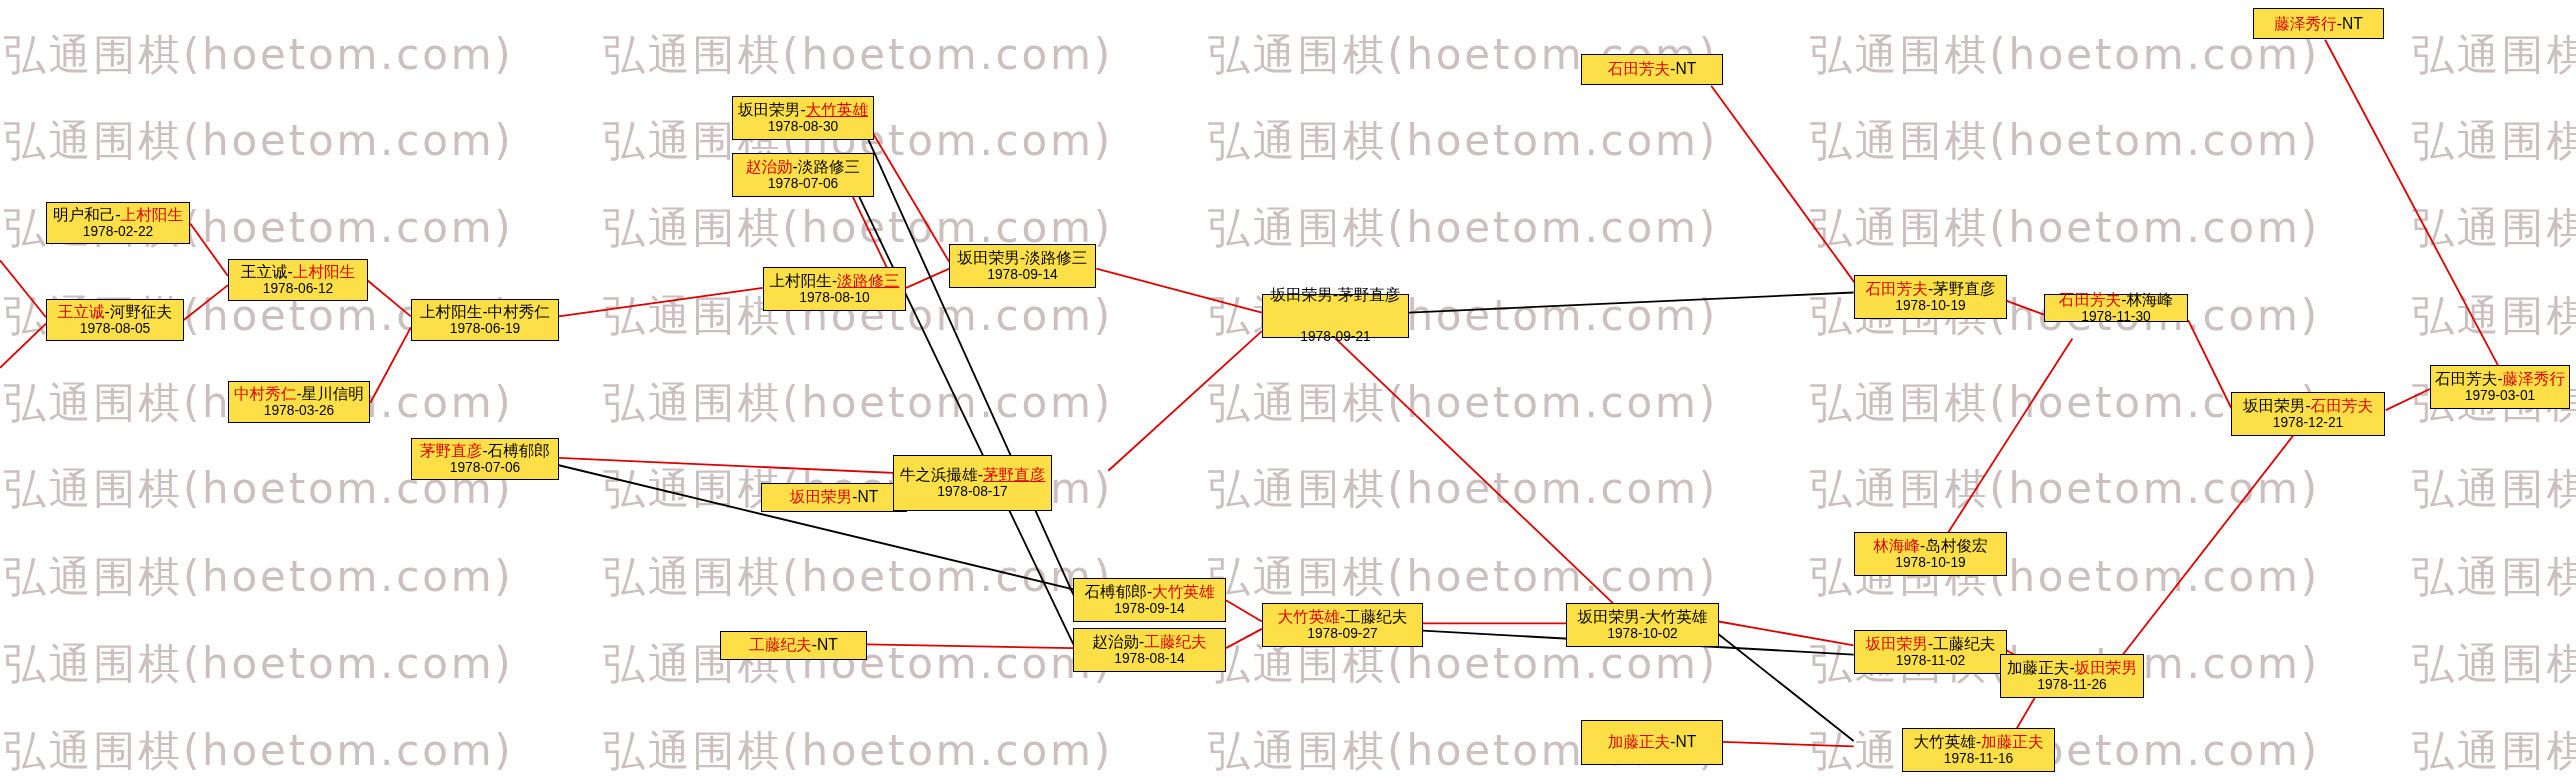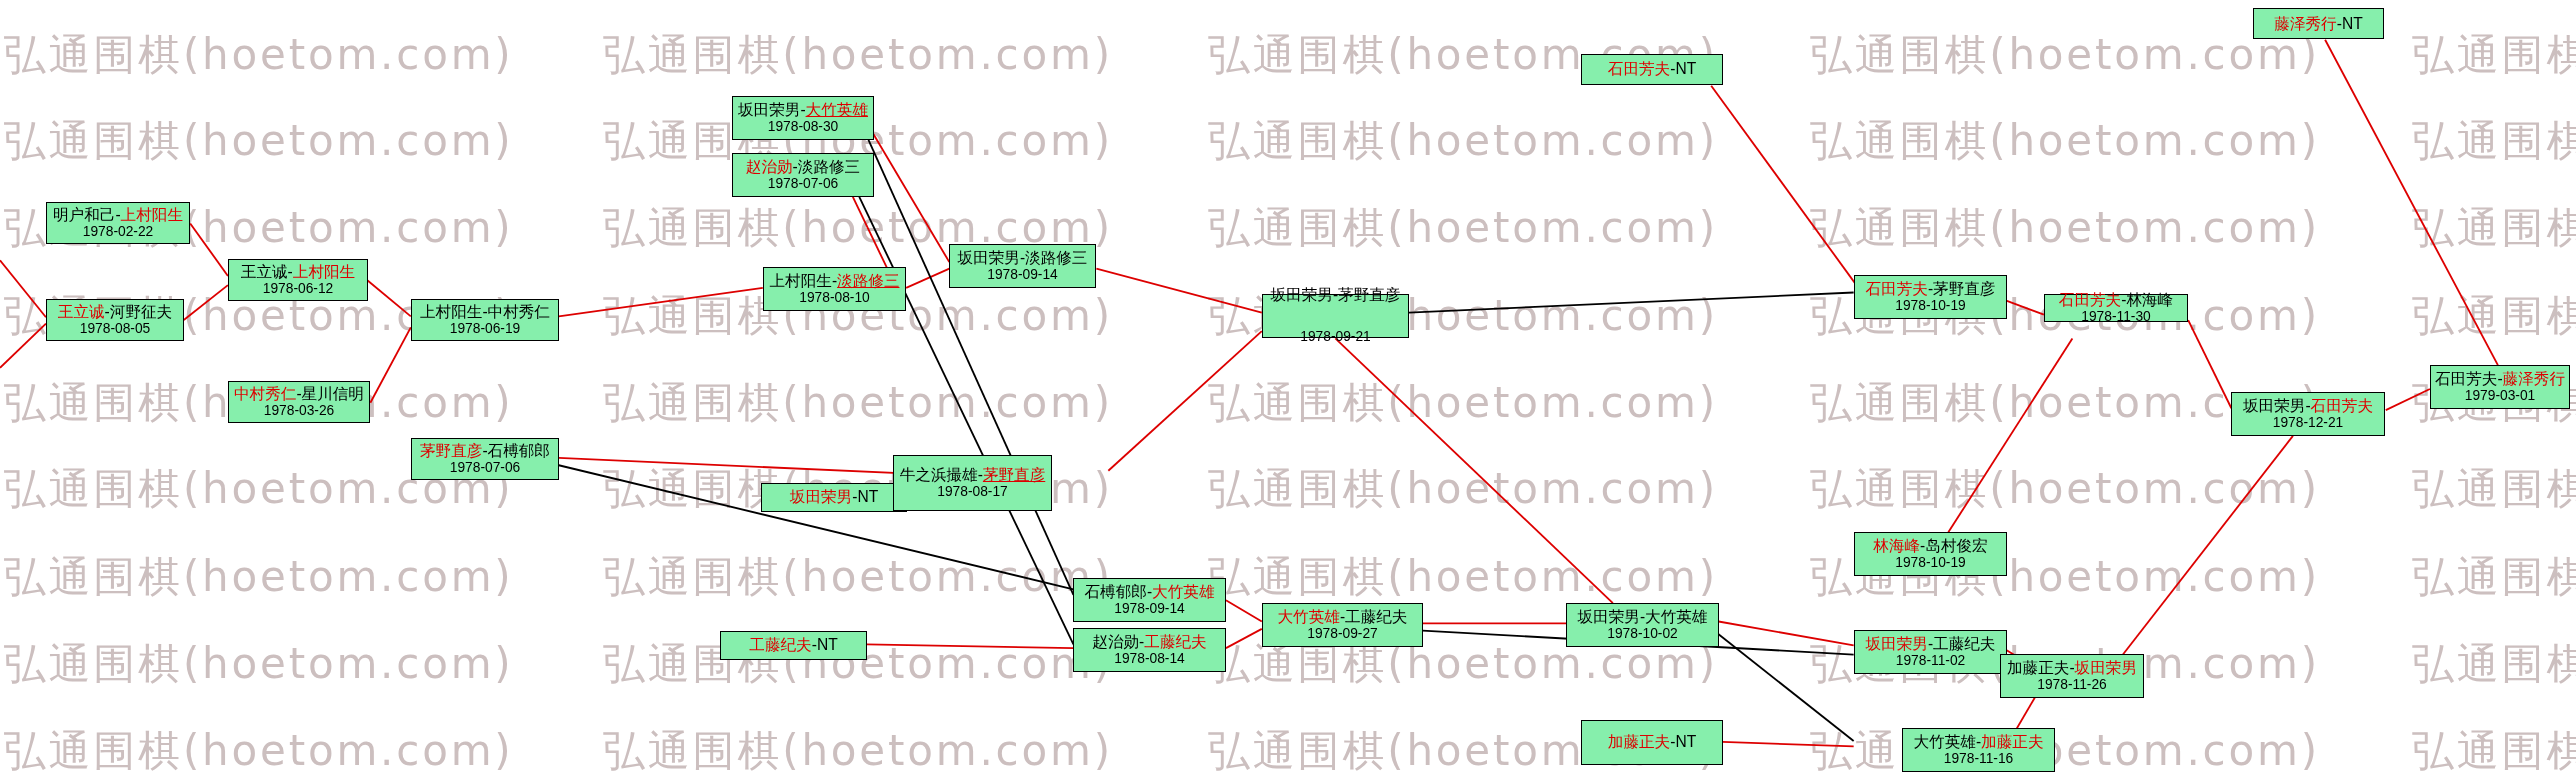--- a/index.html
+++ b/index.html
@@ -6,21 +6,21 @@
   #stage{
     position:relative;width:2576px;height:777px;overflow:hidden;background:#ffffff;
     font-family:"Liberation Sans","DejaVu Sans",sans-serif;
   }
   .wm{
     position:absolute;font-size:42px;letter-spacing:2.8px;white-space:nowrap;
     z-index:0;user-select:none;font-family:"DejaVu Sans",sans-serif;
   }
   #edges{position:absolute;left:0;top:0;z-index:1;}
   .node{
-    position:absolute;box-sizing:border-box;background:#86efac;border:0.9px solid #000000;
+    position:absolute;box-sizing:border-box;background:#fde047;border:0.9px solid #000000;
     display:flex;flex-direction:column;align-items:center;justify-content:center;
     z-index:3;cursor:pointer;
   }
   .node .players{font-size:15.6px;line-height:18.4px;white-space:nowrap;}
   .node .date{font-size:13.8px;line-height:16.5px;color:#000000;white-space:nowrap;}
   .node .u{text-decoration:underline;}
 </style>
 </head>
 <body>
 

